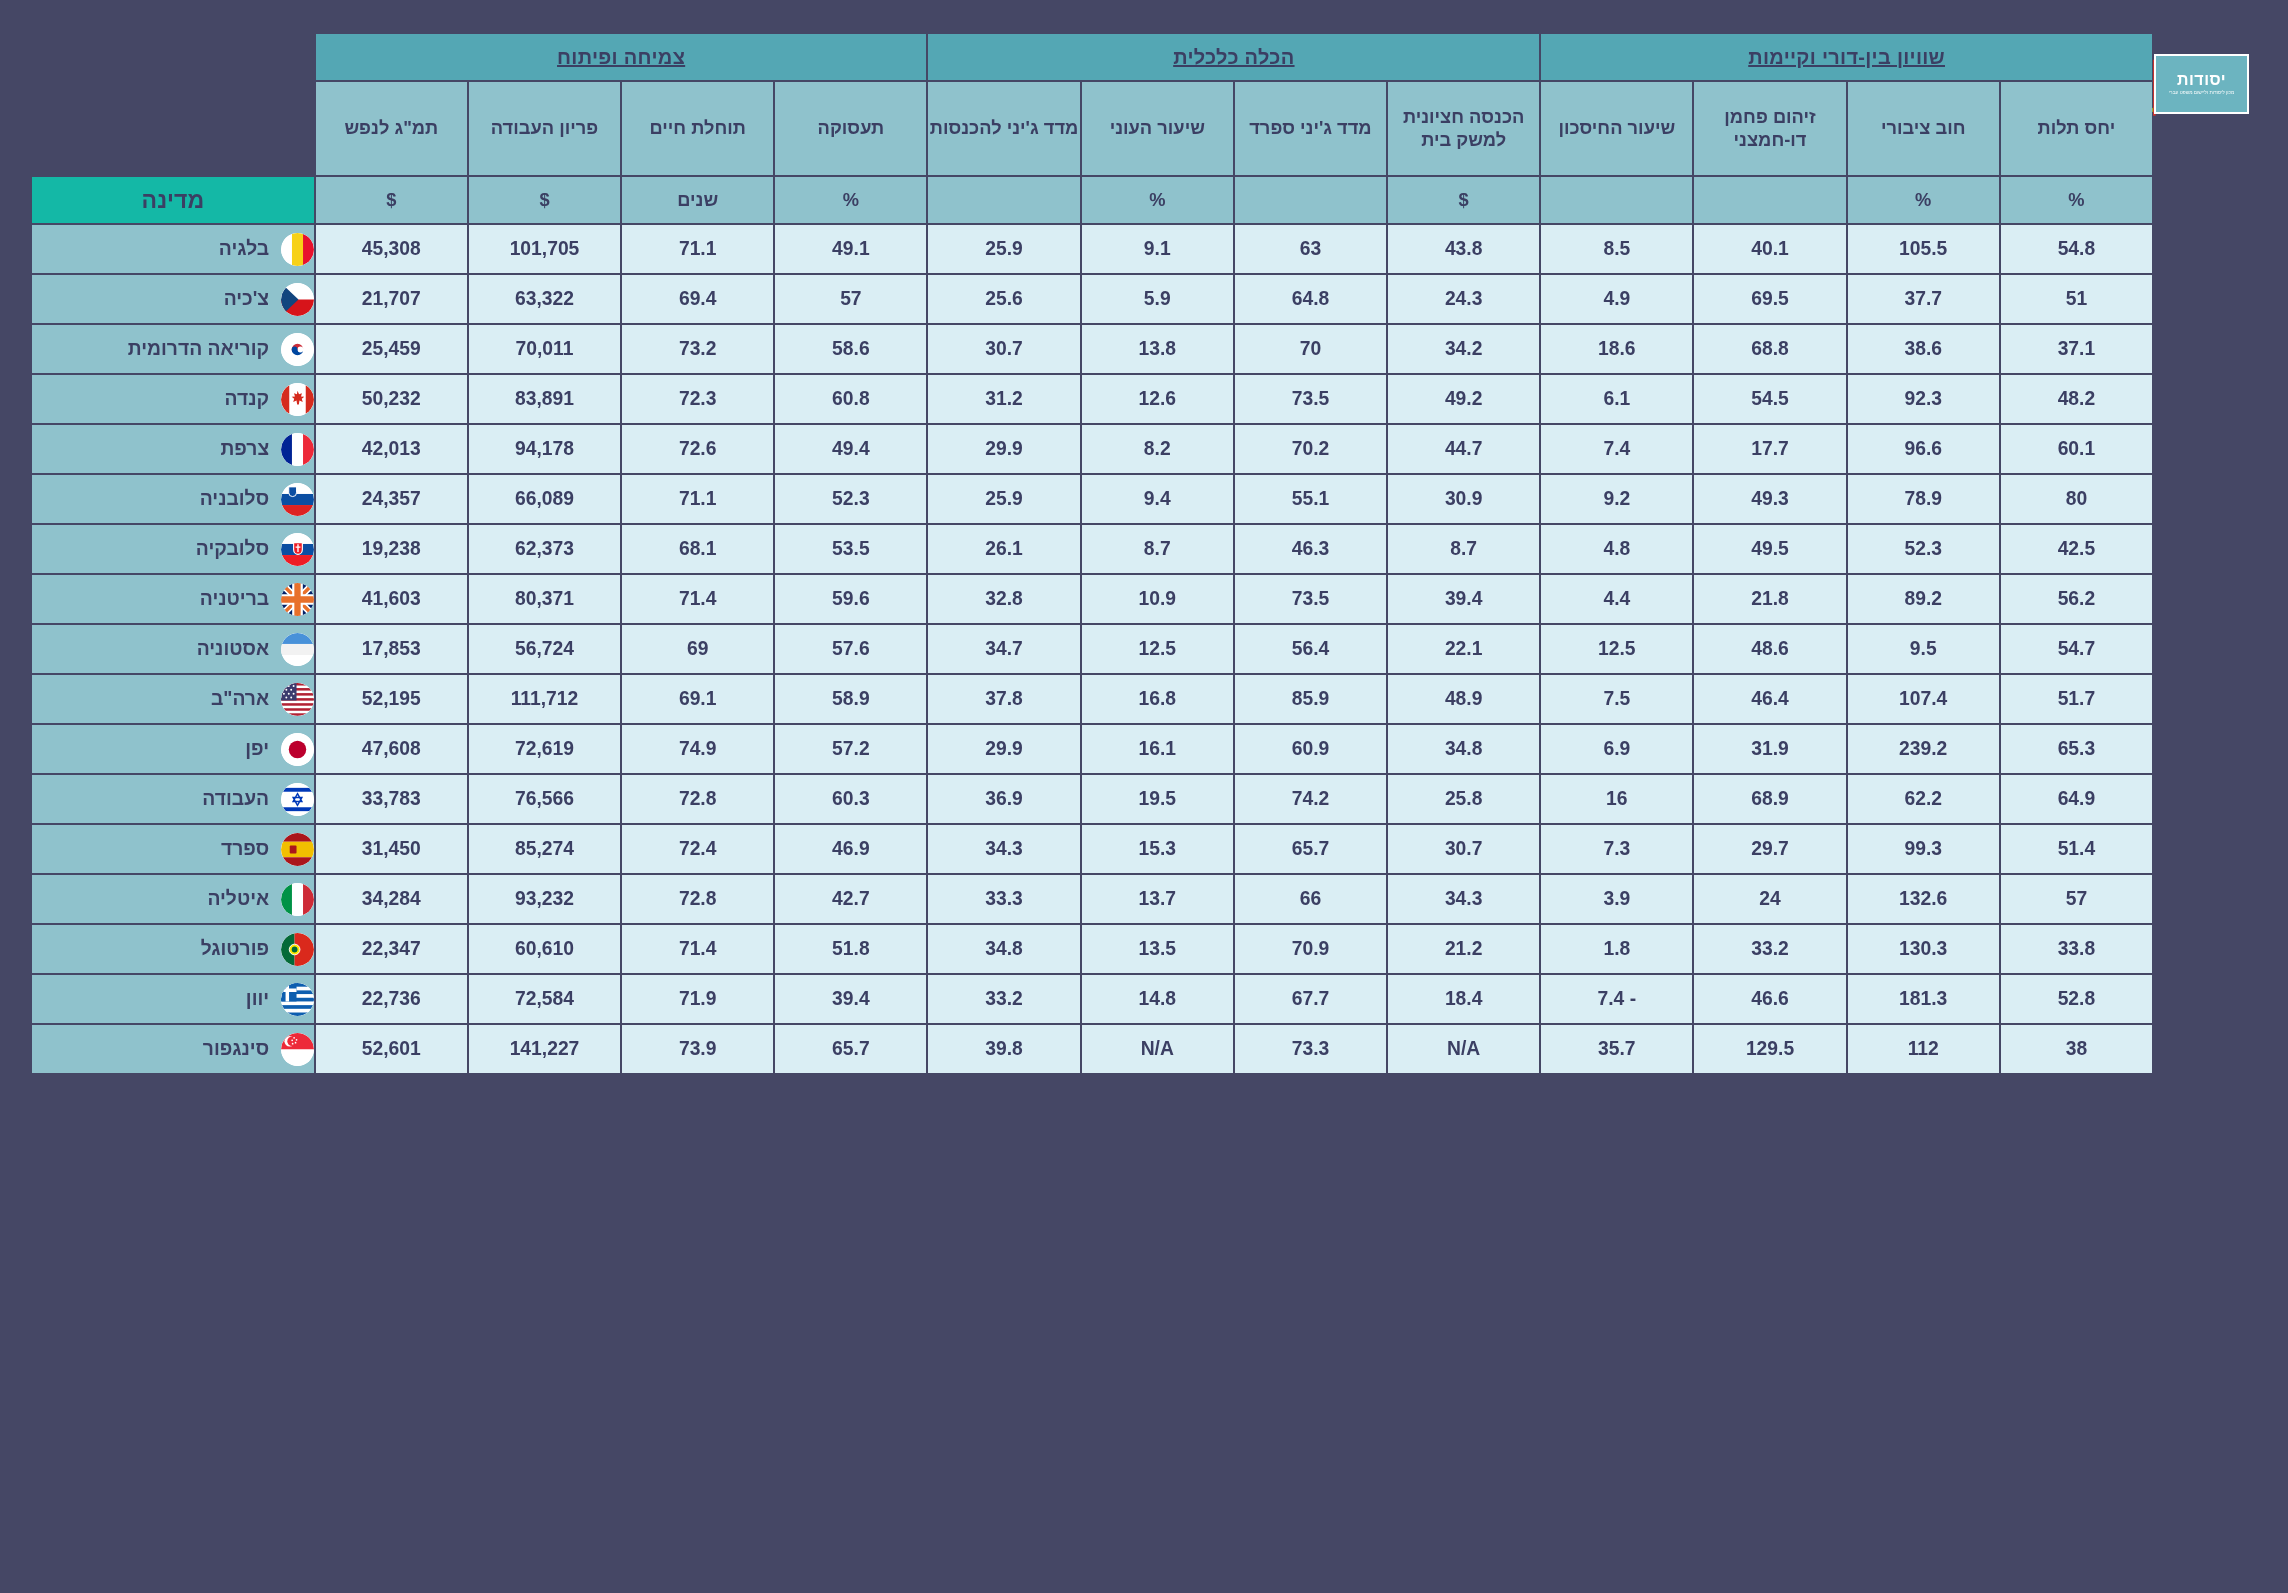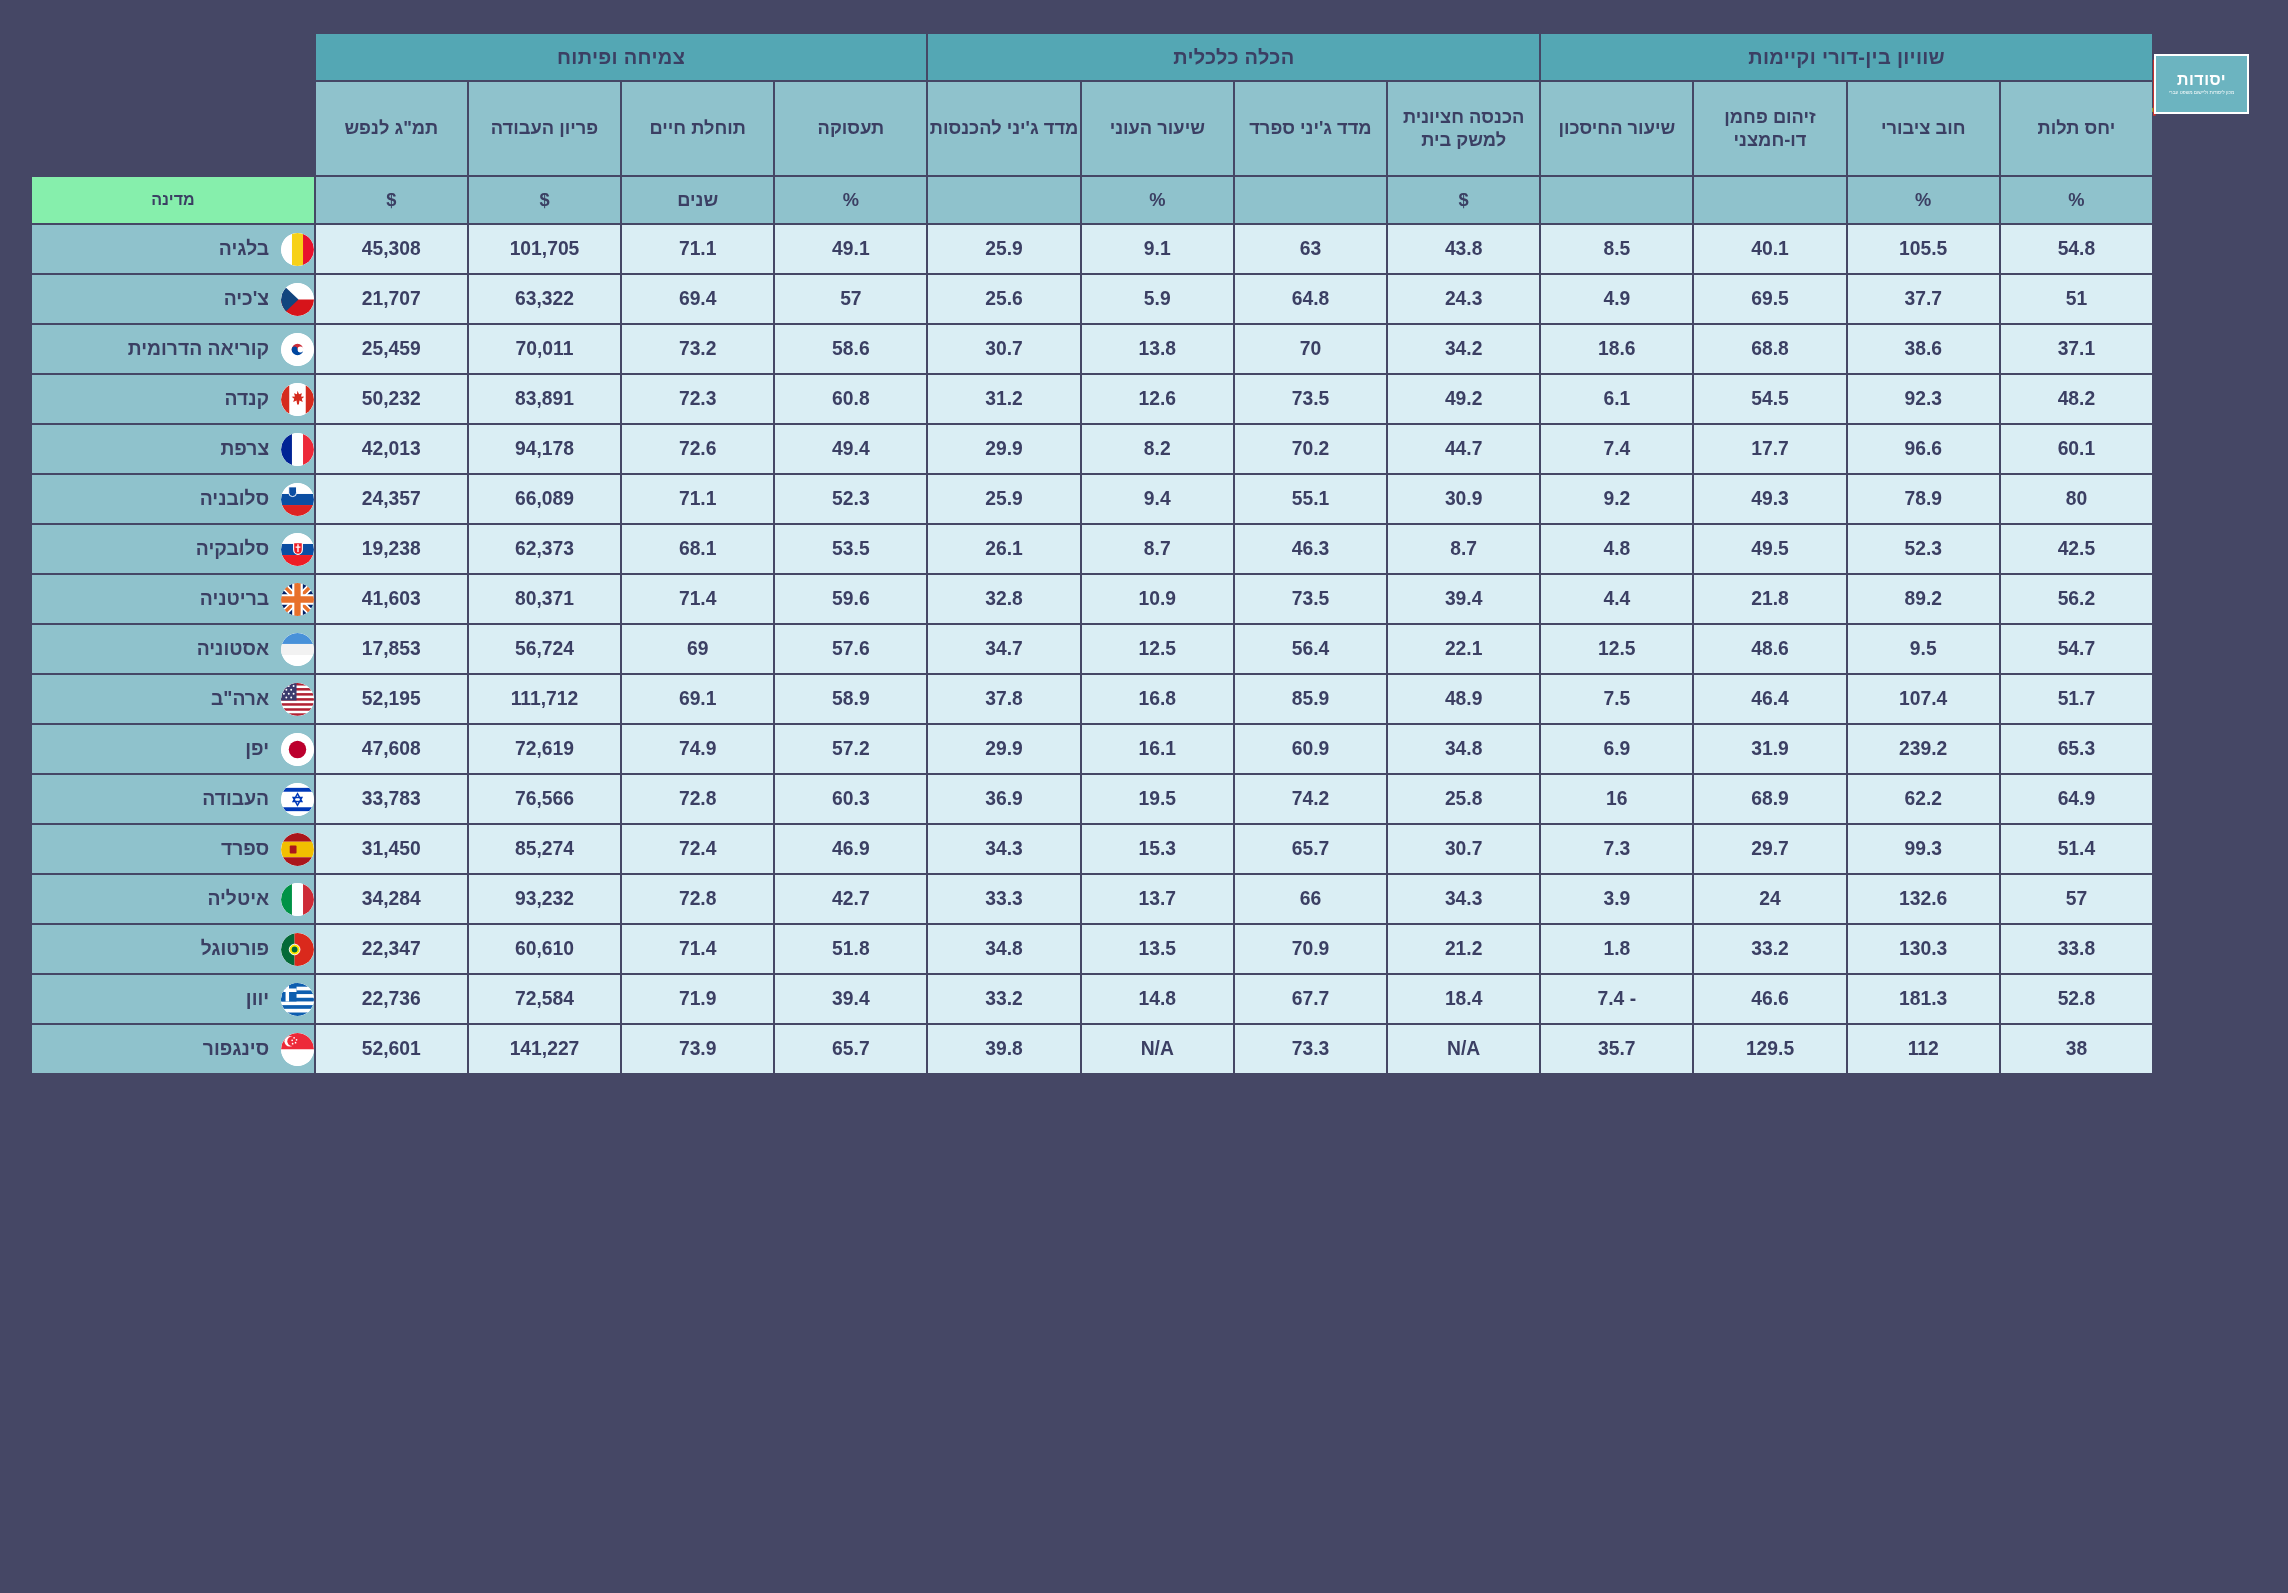--- a/index.html
+++ b/index.html
@@ -83,20 +83,21 @@
     box-sizing: border-box;
   }
 
   
   .group-cell {
     background: #54a7b4;
     color: #ffffff;
     font-size: 20px;
     height: 46px;
     letter-spacing: 0.3px;
+    text-decoration: underline;
   }
   .group-empty {
     background: transparent;
   }
 
   
   .col-head {
     background: #8fc2cc;
     color: #3b3f63;
     font-size: 18.3px;
@@ -109,23 +110,23 @@
   }
 
   
   .unit-cell {
     background: #8fc2cc;
     color: #3b3f63;
     font-size: 18.3px;
     height: 46px;
   }
   .unit-country {
-    background: #86efac;
+    background: #14b8a6;
     color: #ffffff;
-    font-size: 16px;
+    font-size: 23px;
     height: 46px;
   }
 
   
   .data-cell {
     background: #daeef4;
     color: #39415f;
     font-size: 19.3px;
     height: 48px;
     font-weight: normal;

